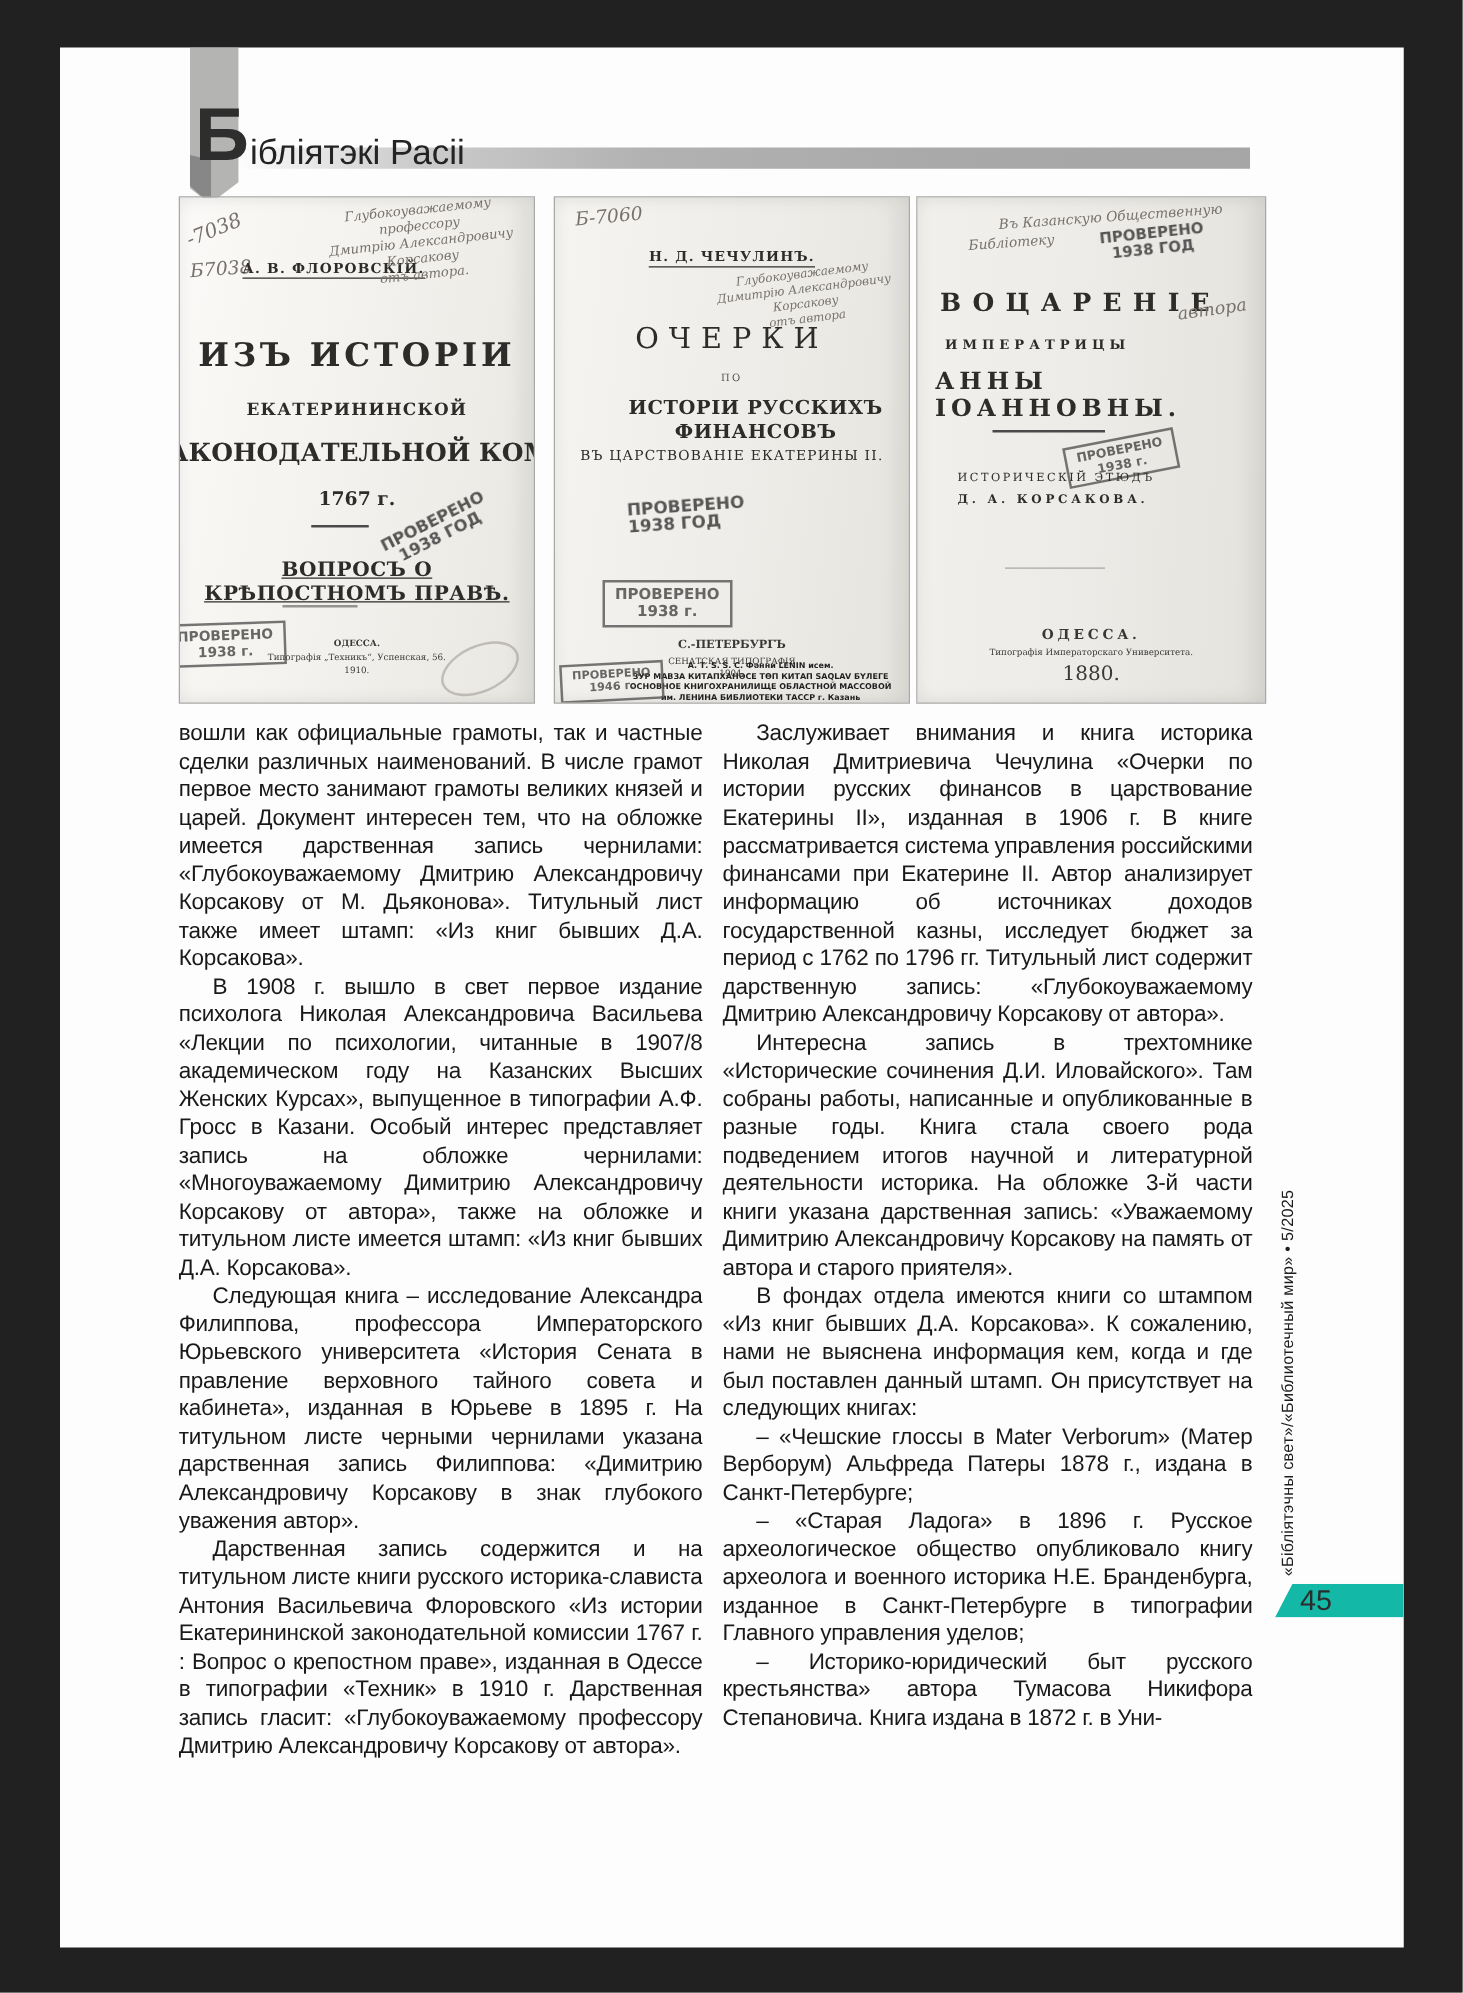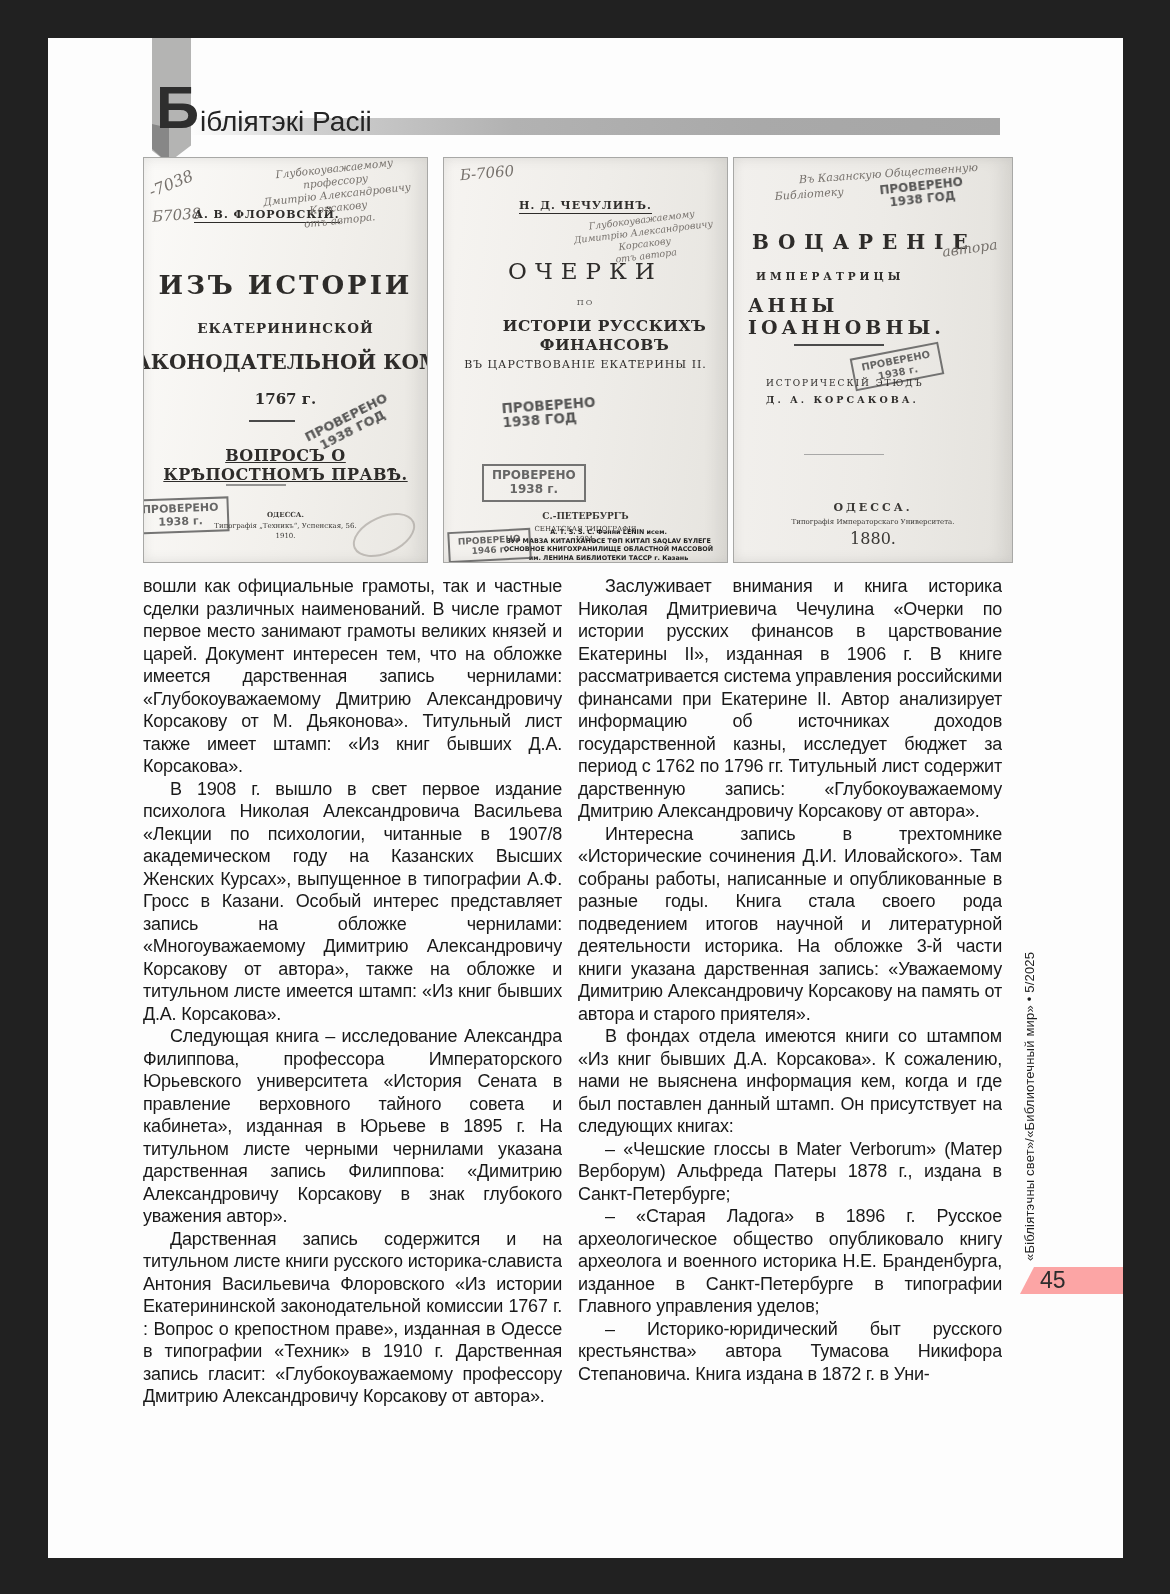--- a/index.html
+++ b/index.html
@@ -41,21 +41,21 @@
        font-size:18px;line-height:22.5px;text-align:justify;letter-spacing:-0.2px;}
   .col-left{left:95px;width:419px;}
   .col-right{left:530px;width:424px;}
   .col p{margin:0;text-indent:27px;}
   .col p.noindent{text-indent:0;}
 
   
   .journal-caption{position:absolute;left:974px;top:945px;height:278px;width:22px;
        writing-mode:vertical-rl;transform:rotate(180deg);font-size:13px;color:#1d1d1d;
        letter-spacing:.2px;white-space:nowrap;}
-  .pagenum-flag{position:absolute;left:972px;top:1229px;width:103px;height:27px;background:#fca5a5;
+  .pagenum-flag{position:absolute;left:972px;top:1229px;width:103px;height:27px;background:#14b8a6;
        clip-path:polygon(14px 0,100% 0,100% 100%,0 100%);}
   .pagenum-flag span{display:block;padding-left:20px;font-size:23px;line-height:27px;color:#2c2c2c;}
 </style>
 </head>
 <body>
 
 <div class="canvas">
   <div class="sheet">
 
     <div class="ribbon"></div>

